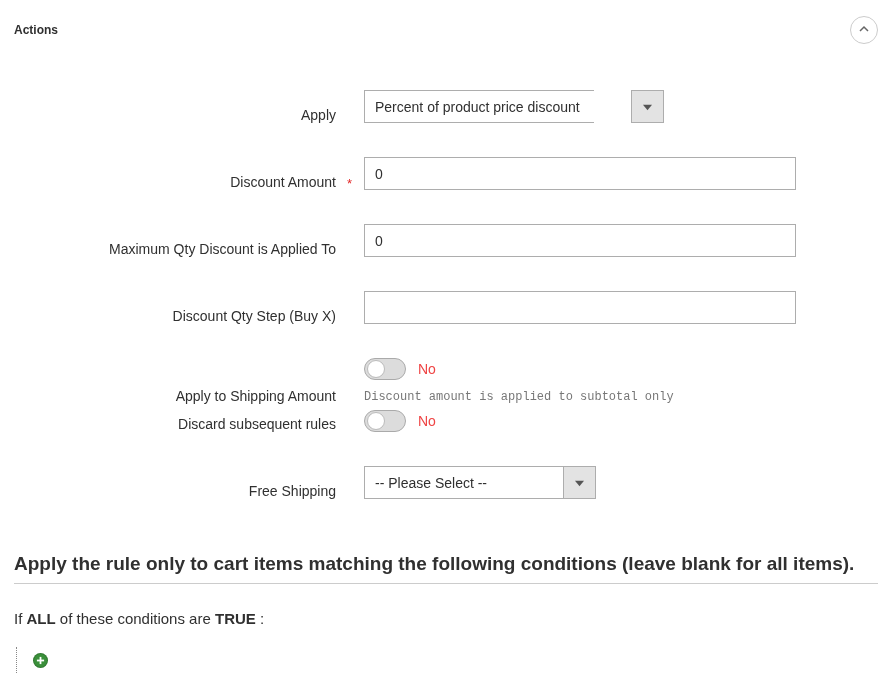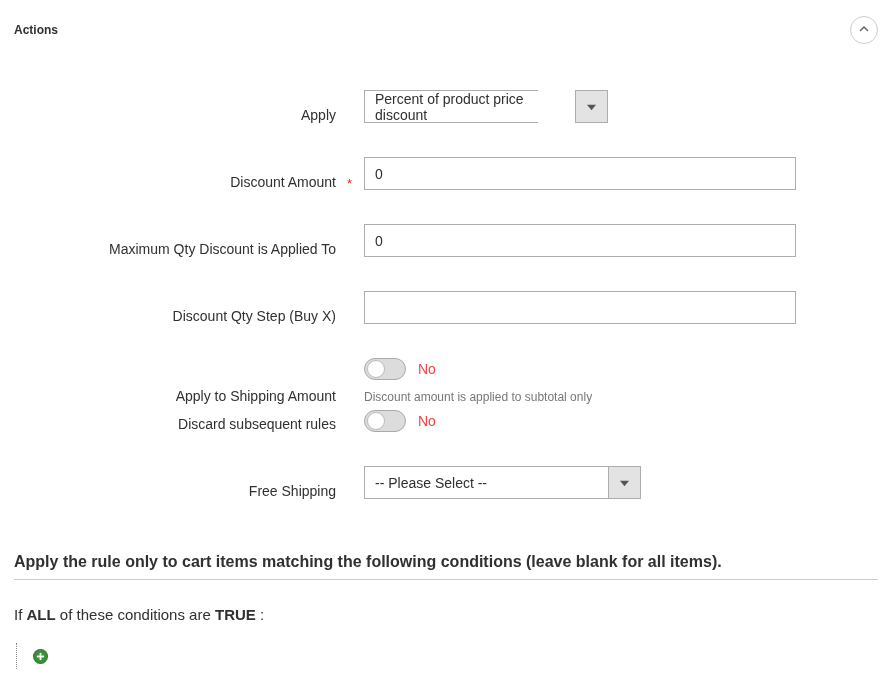--- a/index.html
+++ b/index.html
@@ -72,22 +72,22 @@
     padding: 4px 10px;
     font-size: 14px;
     color: #303030;
     background: #fff;
   }
 
   .select-combo {
     display: flex;
     height: 33px;
   }
-  .select-combo.narrow { width: 244px; gap: 37px; }
-  .select-combo.med   { width: 277px; border-radius: 14px; }
+  .select-combo.narrow { width: 300px; gap: 37px; }
+  .select-combo.med   { width: 232px; border-radius: 14px; }
   .select-body {
     flex: 1;
     border: 1px solid #adadad;
     border-right: none;
     padding: 6px 10px;
     background: #fff;
     color: #303030;
     display: flex; align-items: center;
   }
   .select-arrow {
@@ -112,24 +112,25 @@
     width: 18px; height: 18px;
     background: #fff;
     border: 1px solid #bbb;
     border-radius: 50%;
   }
   .toggle-label { color: #ef4444; }
   .hint {
     margin-top: 10px;
     font-size: 12px;
     color: #777;
+    font-family: Liberation Mono, monospace;
   }
 
   .subheading {
-    font-size: 16px;
+    font-size: 19px;
     font-weight: 600;
     color: #303030;
     padding: 10px 0 8px 0;
     border-bottom: 1px solid #ccc;
     margin-bottom: 26px;
   }
 
   .cond-line { font-size: 15px; color: #303030; margin-bottom: 20px; }
   .cond-line b { font-weight: 700; }
   .tree-box {

